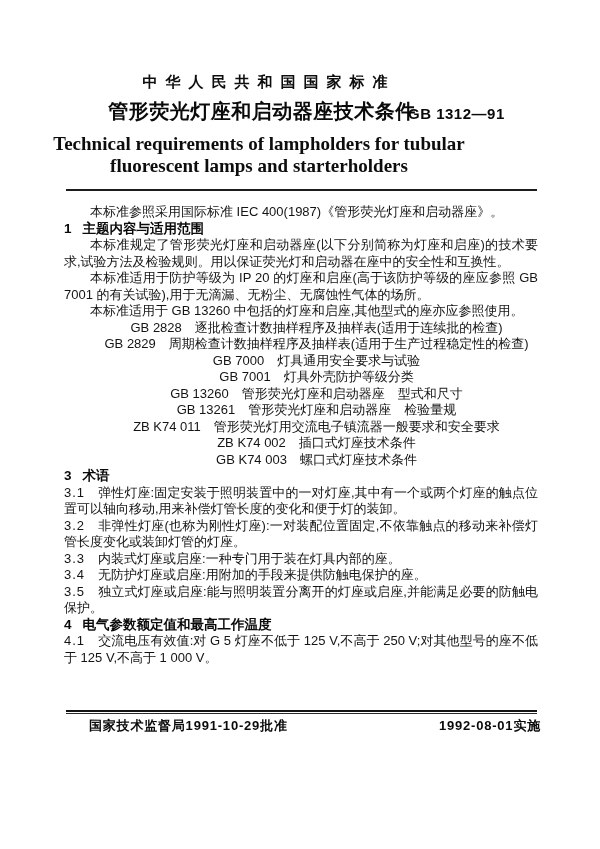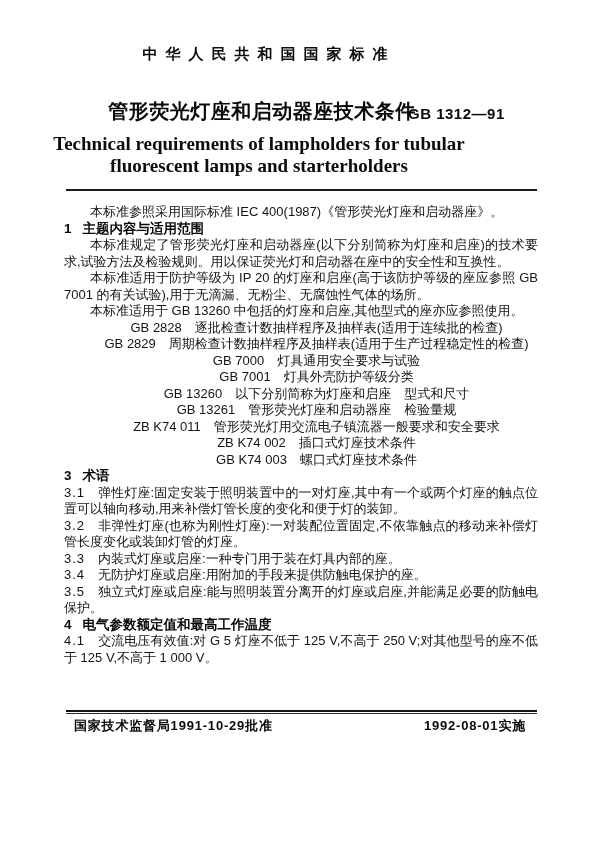--- a/index.html
+++ b/index.html
@@ -7,21 +7,21 @@
     position:relative;
     width:600px;height:849px;
     margin:0 auto;
     background:#ffffff;
     color:#111;
     font-family:"Liberation Sans", sans-serif;
     overflow:hidden;
   }
   
   .nat-std{
-    position:absolute;top:45px;left:0;width:530px;
+    position:absolute;top:73px;left:0;width:530px;
     text-align:center;font-size:15px;font-weight:700;
     letter-spacing:8px;text-indent:8px;color:#0d0d0d;
   }
   .title-cn{
     position:absolute;top:98px;left:0;width:524px;
     text-align:center;font-size:20px;font-weight:700;
     letter-spacing:0.5px;color:#0a0a0a;
   }
   .std-no{
     position:absolute;top:105px;left:408px;
@@ -55,21 +55,21 @@
     text-align:left;color:#0a0a0a;
   }
   .sec-h .num{margin-right:11px;}
   .ref-list{padding-left:31px;text-align:left;}
   .ref-row{display:flex;gap:13px;justify-content:center;}
   .ref-code{white-space:nowrap;}
   .term{text-align:justify;}
   .tnum{margin-right:13px;letter-spacing:1px;}
   
   .footer{
-    position:absolute;top:717px;left:74px;width:452px;
+    position:absolute;top:717px;left:89px;width:452px;
     display:flex;justify-content:space-between;align-items:baseline;
     font-size:13px;font-weight:700;letter-spacing:0.8px;color:#0a0a0a;
   }
 </style>
 </head>
 <body>
 
 <div class="sheet">
 
   <div class="nat-std">中华人民共和国国家标准</div>
@@ -110,21 +110,21 @@
       <div class="ref-row">
         <span class="ref-code">GB 7000</span>
         <span>灯具通用安全要求与试验</span>
       </div>
       <div class="ref-row">
         <span class="ref-code">GB 7001</span>
         <span>灯具外壳防护等级分类</span>
       </div>
       <div class="ref-row">
         <span class="ref-code">GB 13260</span>
-        <span>以下分别简称为灯座和启座　型式和尺寸</span>
+        <span>管形荧光灯座和启动器座　型式和尺寸</span>
       </div>
       <div class="ref-row">
         <span class="ref-code">GB 13261</span>
         <span>管形荧光灯座和启动器座　检验量规</span>
       </div>
       <div class="ref-row">
         <span class="ref-code">ZB K74 011</span>
         <span>管形荧光灯用交流电子镇流器一般要求和安全要求</span>
       </div>
       <div class="ref-row">

